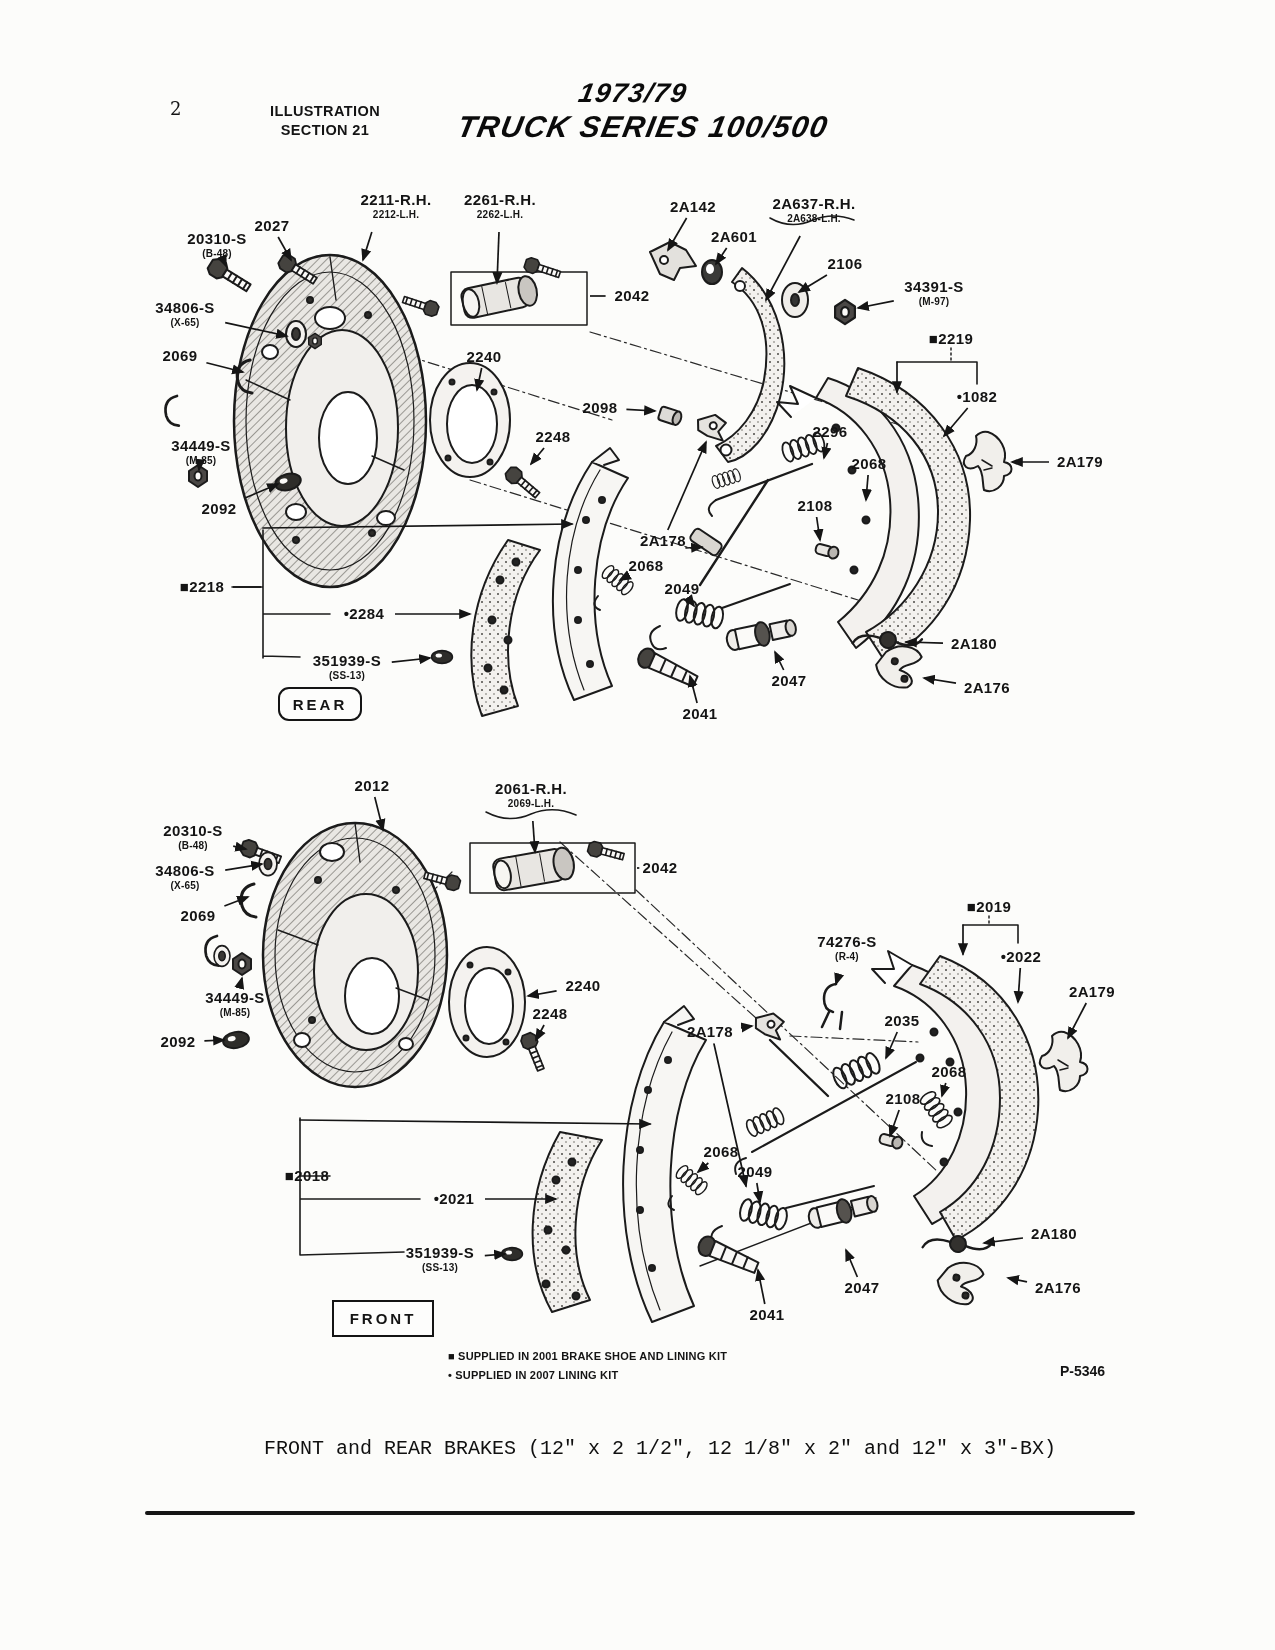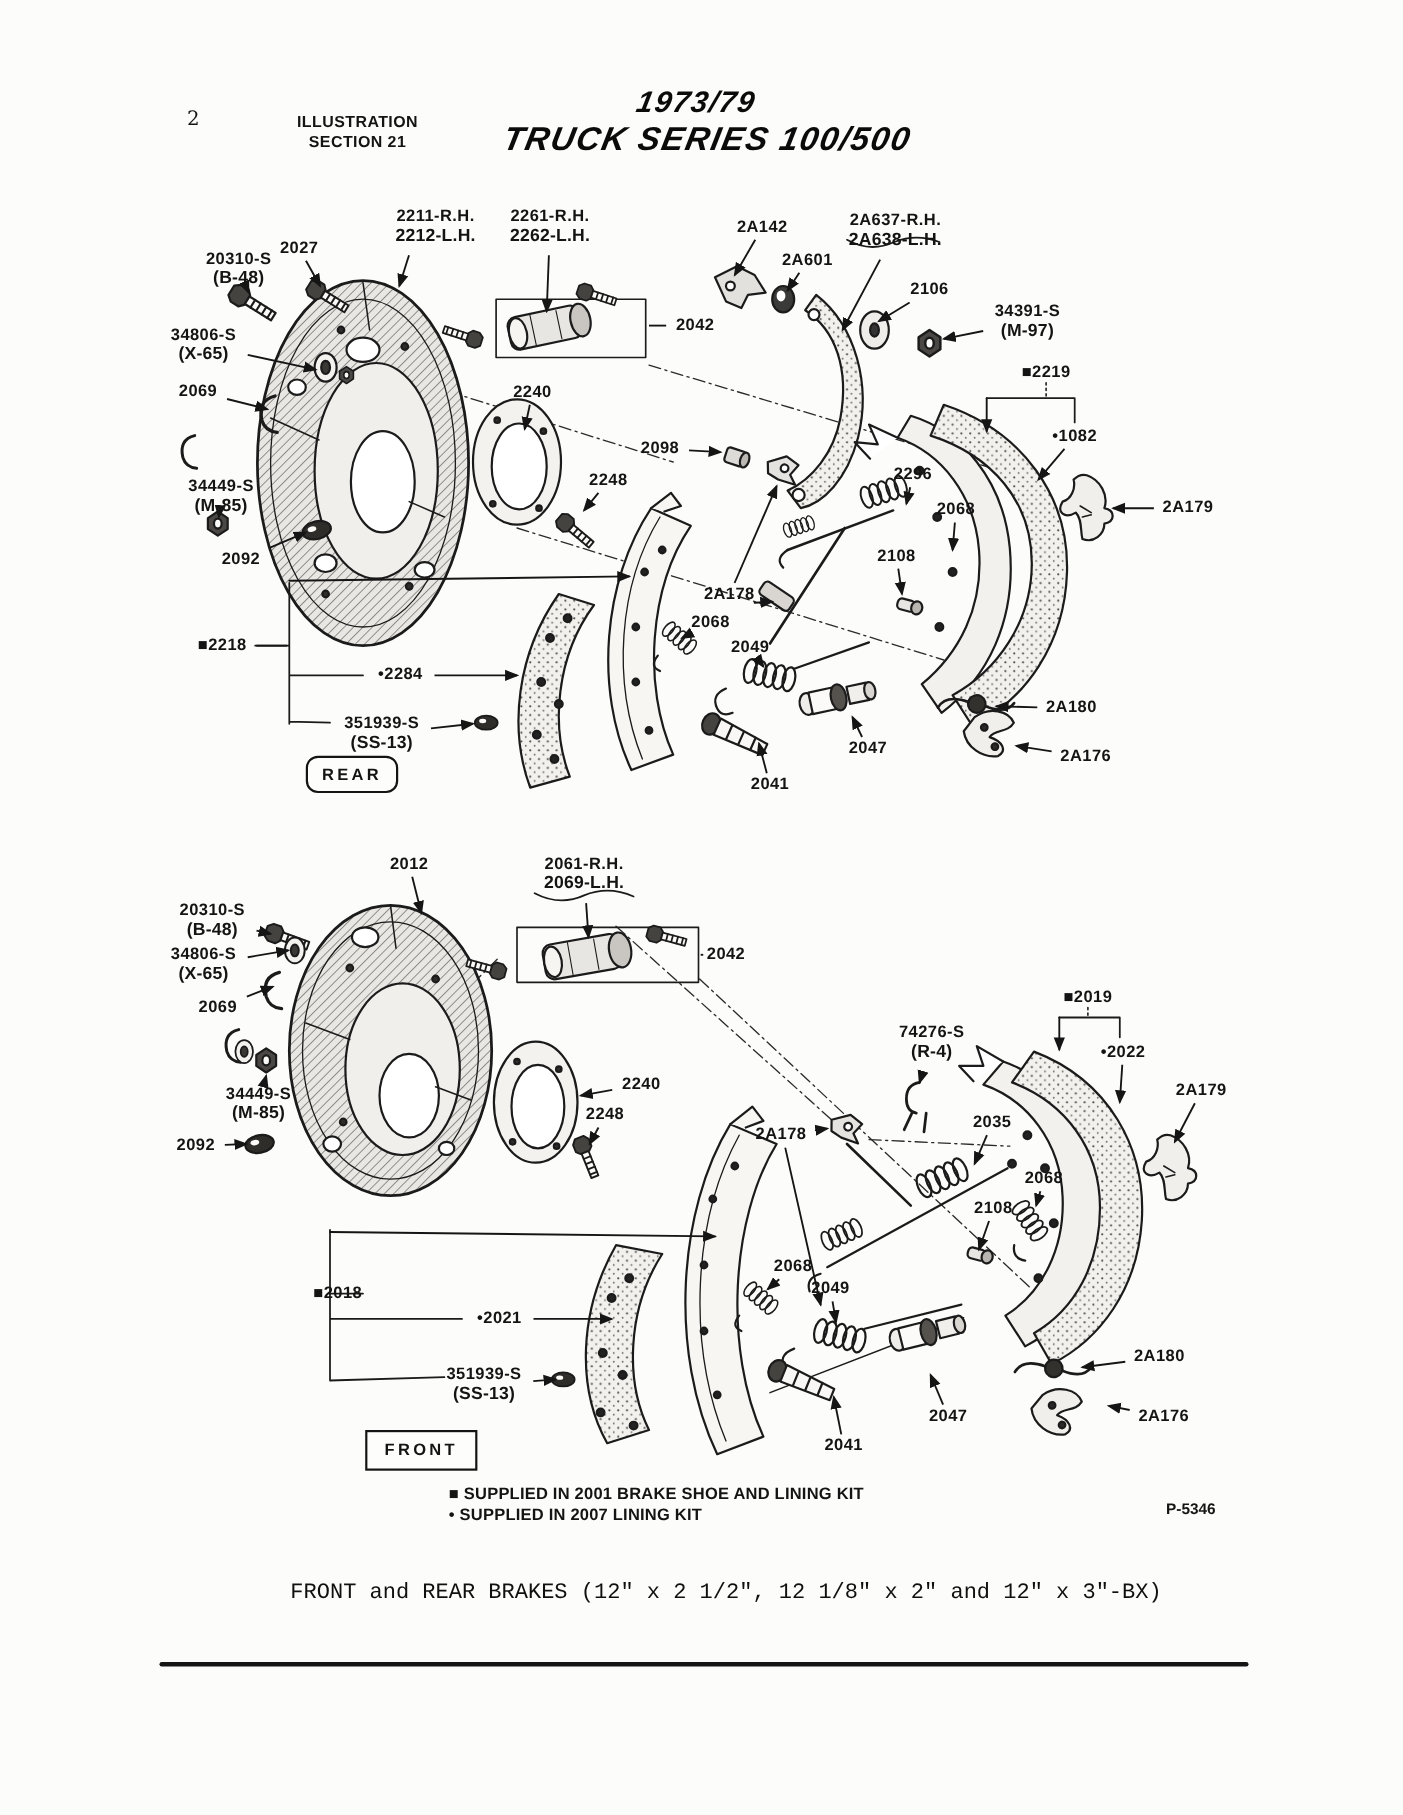--- a/index.html
+++ b/index.html
@@ -9,26 +9,26 @@
   .pgnum{position:absolute;left:170px;top:98px;font-family:"DejaVu Serif",serif;font-size:18px;}
   .hdr-sec{position:absolute;left:325px;top:102px;transform:translateX(-50%);text-align:center;
            font-weight:bold;font-size:14.5px;letter-spacing:.4px;line-height:1.3;}
   .title{position:absolute;transform:translateX(-50%) skewX(-11deg);font-weight:bold;font-style:italic;
          white-space:nowrap;color:#0b0b0b;}
   .t1{left:633px;top:78px;font-size:27px;letter-spacing:1.5px;}
   .t2{left:643px;top:110px;font-size:30px;letter-spacing:1.5px;}
   .callout{position:absolute;transform:translate(-50%,-50%);text-align:center;line-height:1.12;
            white-space:nowrap;}
   .callout .cm{font-weight:bold;font-size:15px;letter-spacing:.4px;}
-  .callout .cs{font-weight:bold;font-size:16px;letter-spacing:.2px;}
+  .callout .cs{font-weight:bold;font-size:10px;letter-spacing:.2px;}
   .tag{position:absolute;border:2.5px solid #141414;background:#fdfdfc;display:flex;align-items:center;
        justify-content:center;font-weight:bold;font-size:15px;letter-spacing:3px;}
   .tag.rear{left:278px;top:687px;width:80px;height:30px;border-radius:11px;}
   .tag.front{left:332px;top:1300px;width:98px;height:33px;}
-  .legend{position:absolute;left:408px;font-weight:bold;font-size:15px;letter-spacing:.2px;}
+  .legend{position:absolute;left:448px;font-weight:bold;font-size:11px;letter-spacing:.2px;}
   .lg1{top:1350px;} .lg2{top:1369px;}
   .plate-ref{position:absolute;left:1060px;top:1363px;font-weight:bold;font-size:14px;}
   .caption{position:absolute;transform:translateX(-50%);font-family:"Liberation Mono",monospace;
            white-space:pre;color:#101010;}
   .c1{left:660px;top:1437px;font-size:20px;}
   .c2{left:635px;top:1476px;font-size:22px;}
   .rule{position:absolute;left:145px;top:1511px;width:990px;height:4px;background:#151515;border-radius:2px;}
   .ldr{stroke:#151515;stroke-width:1.7;}
   .cl{stroke:#2a2a2a;stroke-width:1.2;stroke-dasharray:11 4 2 4;fill:none;}
   .dot{stroke:#151515;stroke-width:1.4;stroke-dasharray:2 3;}

